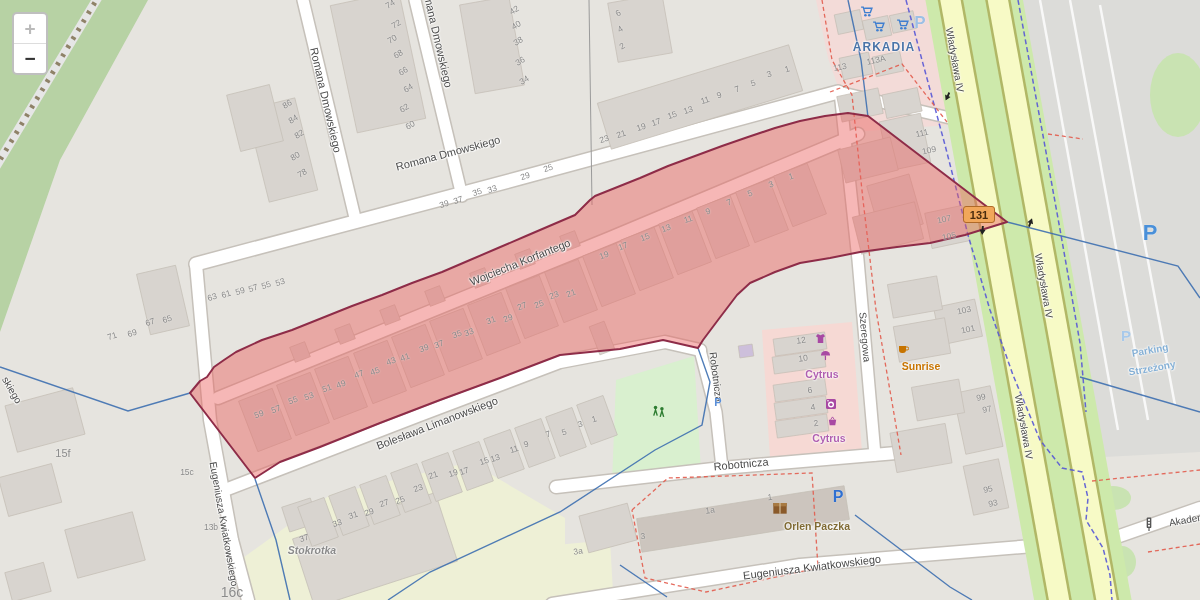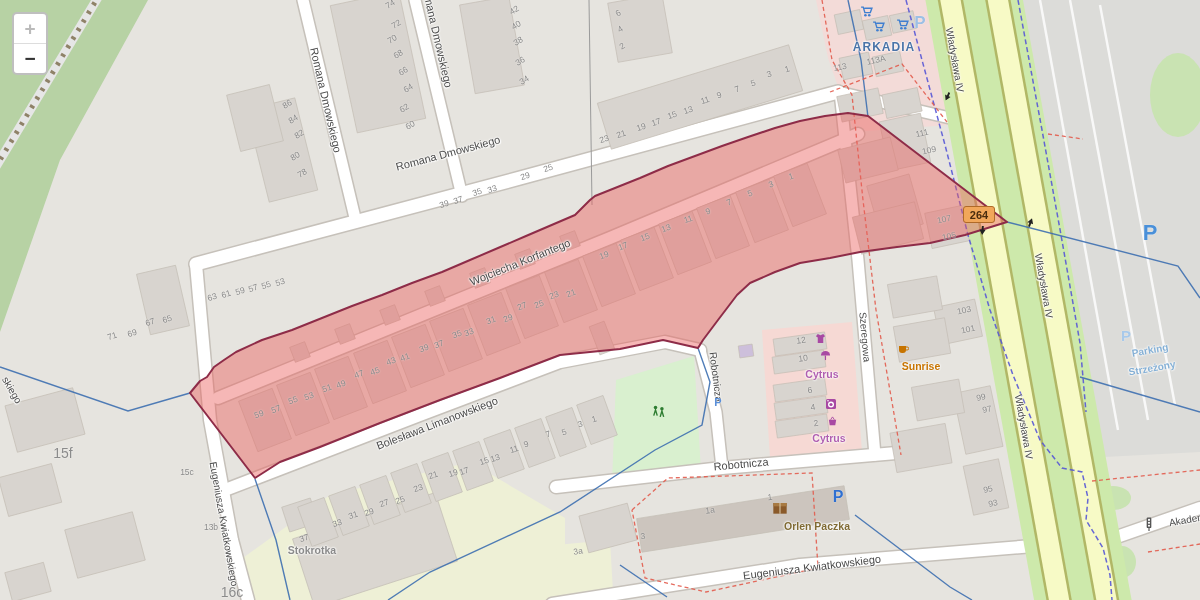--- a/index.html
+++ b/index.html
@@ -306,21 +306,21 @@
       <div class="lbl hn" style="left: 112px; top: 336px; font-size: 8.5px; transform: translate(-50%, -50%) rotate(-18deg);">71</div>
       <div class="lbl hn" style="left: 132px; top: 333px; font-size: 8.5px; transform: translate(-50%, -50%) rotate(-18deg);">69</div>
       <div class="lbl hn" style="left: 150px; top: 322px; font-size: 8.5px; transform: translate(-50%, -50%) rotate(-18deg);">67</div>
       <div class="lbl hn" style="left: 167px; top: 319px; font-size: 8.5px; transform: translate(-50%, -50%) rotate(-18deg);">65</div>
       <div class="lbl hn" style="left: 212px; top: 297px; font-size: 8.5px; transform: translate(-50%, -50%) rotate(-18deg);">63</div>
       <div class="lbl hn" style="left: 226px; top: 294px; font-size: 8.5px; transform: translate(-50%, -50%) rotate(-18deg);">61</div>
       <div class="lbl hn" style="left: 240px; top: 291px; font-size: 8.5px; transform: translate(-50%, -50%) rotate(-18deg);">59</div>
       <div class="lbl hn" style="left: 253px; top: 288px; font-size: 8.5px; transform: translate(-50%, -50%) rotate(-18deg);">57</div>
       <div class="lbl hn" style="left: 266px; top: 285px; font-size: 8.5px; transform: translate(-50%, -50%) rotate(-18deg);">55</div>
       <div class="lbl hn" style="left: 280px; top: 282px; font-size: 8.5px; transform: translate(-50%, -50%) rotate(-18deg);">53</div>
-      <div class="lbl hn" style="left: 63px; top: 453px; font-size: 14px; transform: translate(-50%, -50%) rotate(0deg);">15f</div>
+      <div class="lbl hn" style="left: 63px; top: 453px; font-size: 11px; transform: translate(-50%, -50%) rotate(0deg);">15f</div>
       <div class="lbl hn" style="left: 187px; top: 472px; font-size: 8.5px; transform: translate(-50%, -50%) rotate(0deg);">15c</div>
       <div class="lbl hn" style="left: 211px; top: 527px; font-size: 8.5px; transform: translate(-50%, -50%) rotate(0deg);">13b</div>
       <div class="lbl hn" style="left: 232px; top: 592px; font-size: 14px; transform: translate(-50%, -50%) rotate(0deg);">16c</div>
       <div class="lbl hn" style="left: 259px; top: 414px; font-size: 8.5px; transform: translate(-50%, -50%) rotate(-20deg);">59</div>
       <div class="lbl hn" style="left: 276px; top: 409px; font-size: 8.5px; transform: translate(-50%, -50%) rotate(-20deg);">57</div>
       <div class="lbl hn" style="left: 293px; top: 400px; font-size: 8.5px; transform: translate(-50%, -50%) rotate(-20deg);">55</div>
       <div class="lbl hn" style="left: 309px; top: 396px; font-size: 8.5px; transform: translate(-50%, -50%) rotate(-20deg);">53</div>
       <div class="lbl hn" style="left: 327px; top: 388px; font-size: 8.5px; transform: translate(-50%, -50%) rotate(-20deg);">51</div>
       <div class="lbl hn" style="left: 341px; top: 384px; font-size: 8.5px; transform: translate(-50%, -50%) rotate(-20deg);">49</div>
       <div class="lbl hn" style="left: 359px; top: 374px; font-size: 8.5px; transform: translate(-50%, -50%) rotate(-20deg);">47</div>
@@ -386,28 +386,28 @@
       <div class="lbl hn" style="left: 710px; top: 510px; font-size: 8.5px; transform: translate(-50%, -50%) rotate(-8deg);">1a</div>
       <div class="lbl hn" style="left: 770px; top: 497px; font-size: 8.5px; transform: translate(-50%, -50%) rotate(-8deg);">1</div>
       <div class="lbl hn" style="left: 578px; top: 551px; font-size: 8.5px; transform: translate(-50%, -50%) rotate(-8deg);">3a</div>
       <div class="lbl place" style="left: 884px; top: 47px; font-size: 12px; transform: translate(-50%, -50%) rotate(0deg); color: rgb(74, 116, 168); letter-spacing: 1px;">ARKADIA</div>
       <div class="lbl place" style="left: 822px; top: 374px; font-size: 10.5px; transform: translate(-50%, -50%) rotate(0deg); color: rgb(176, 95, 176);">Cytrus</div>
       <div class="lbl place" style="left: 829px; top: 438px; font-size: 10.5px; transform: translate(-50%, -50%) rotate(0deg); color: rgb(176, 95, 176);">Cytrus</div>
       <div class="lbl place" style="left: 921px; top: 366px; font-size: 10.5px; transform: translate(-50%, -50%) rotate(0deg); color: rgb(199, 116, 0);">Sunrise</div>
       <div class="lbl place" style="left: 817px; top: 526px; font-size: 10.5px; transform: translate(-50%, -50%) rotate(0deg); color: rgb(127, 106, 51);">Orlen Paczka</div>
       <div class="lbl place" style="left: 1150px; top: 350px; font-size: 10px; transform: translate(-50%, -50%) rotate(-10deg); color: rgb(133, 176, 213);">Parking</div>
       <div class="lbl place" style="left: 1152px; top: 368px; font-size: 10px; transform: translate(-50%, -50%) rotate(-10deg); color: rgb(133, 176, 213);">Strzeżony</div>
-      <div class="lbl place" style="left: 312px; top: 550px; font-size: 10.5px; transform: translate(-50%, -50%) rotate(0deg); color: rgb(138, 138, 138); ">Stokrotka</div>
+      <div class="lbl place" style="left: 312px; top: 550px; font-size: 10.5px; transform: translate(-50%, -50%) rotate(0deg); color: rgb(138, 138, 138); font-style: italic;">Stokrotka</div>
       <div class="lbl pico" style="left: 920px; top: 22.5px; font-size: 17px; transform: translate(-50%, -50%) rotate(0deg); color: rgb(157, 191, 228);">P</div>
       <div class="lbl pico" style="left: 1150px; top: 233px; font-size: 22px; transform: translate(-50%, -50%) rotate(0deg); color: rgb(74, 144, 217);">P</div>
       <div class="lbl pico" style="left: 1126px; top: 334.5px; font-size: 15px; transform: translate(-50%, -50%) rotate(0deg); color: rgb(168, 201, 234);">P</div>
       <div class="lbl pico" style="left: 838px; top: 497px; font-size: 16px; transform: translate(-50%, -50%) rotate(0deg); color: rgb(47, 111, 208);">P</div>
       <div class="lbl pico" style="left: 718px; top: 401.5px; font-size: 11px; transform: translate(-50%, -50%) rotate(0deg); color: rgb(90, 143, 216);">P</div>
     </div>
 
-  <div id="badge167">264</div>
+  <div id="badge167">131</div>
 
   <div id="zoomctl">
     <a id="zoom-in">+</a>
     <a id="zoom-out">−</a>
   </div>
 
 </div>
 
 </body></html>

